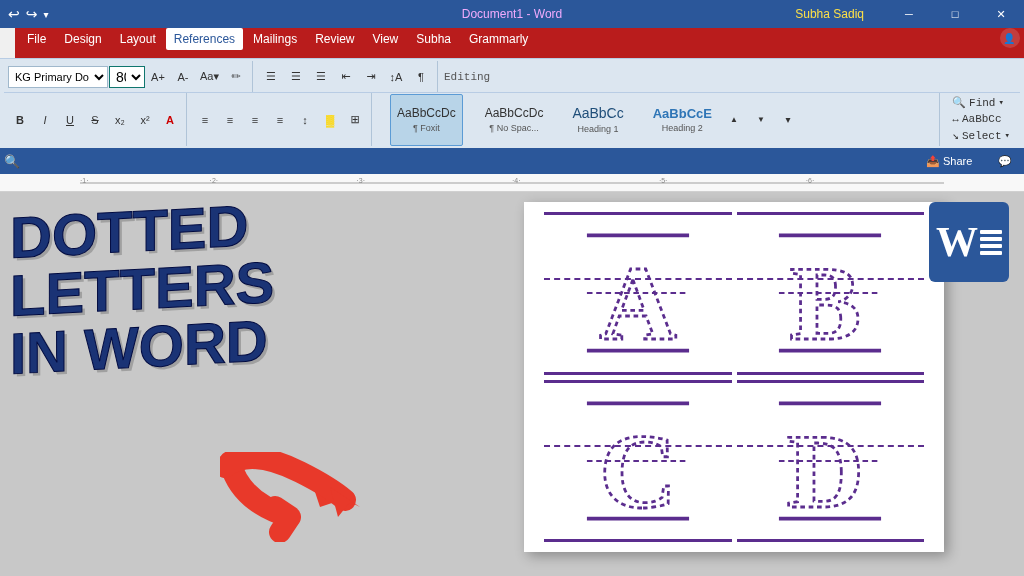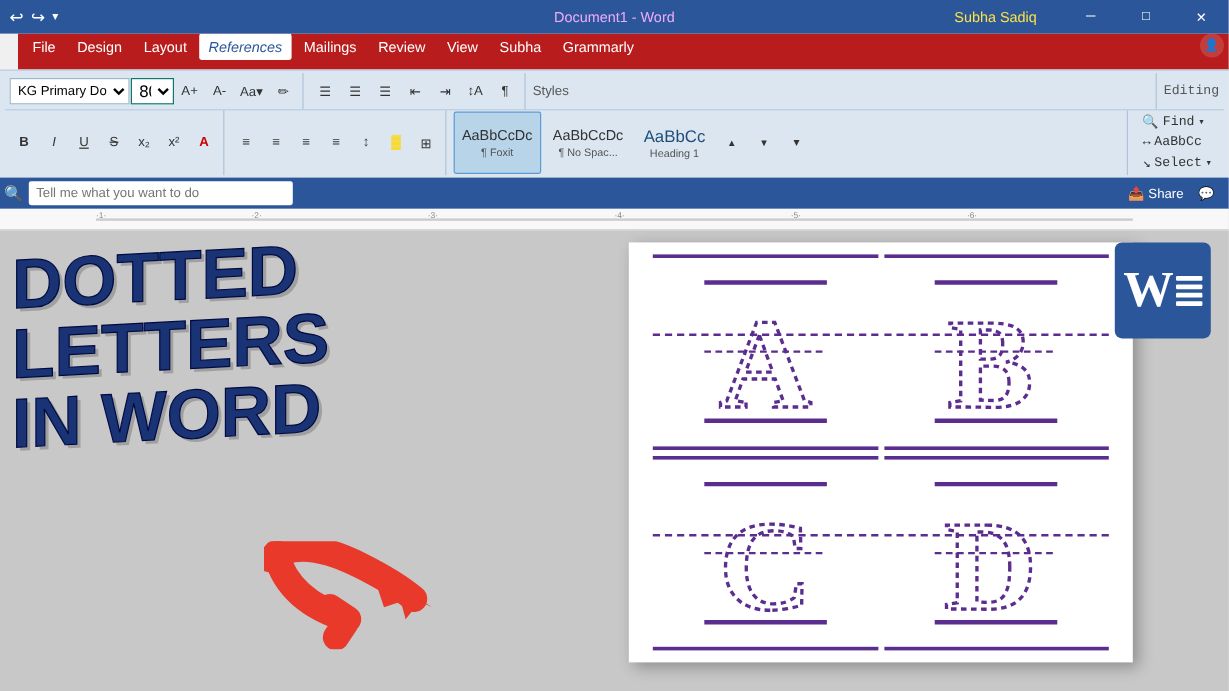--- a/index.html
+++ b/index.html
@@ -72,21 +72,21 @@
       gap: 2px;
       margin-left: 15px;
     }
     .menu-item {
       color: white;
       font-size: 12px;
       padding: 4px 8px;
       cursor: pointer;
       border-radius: 2px;
     }
-    .menu-item.active { background: white; color: #2b579a; font-style: italic; }
+    .menu-item.active { background: white; color: #2b579a; }
 
     
     #toolbar {
       height: 90px;
       background: #dce6f0;
       border-top: 1px solid #b8cce4;
       display: flex;
       flex-direction: column;
       padding: 2px 4px;
     }
@@ -152,20 +152,21 @@
       flex-direction: column;
       align-items: center;
       justify-content: center;
       padding: 2px 6px;
       border: 1px solid transparent;
       border-radius: 2px;
       cursor: pointer;
       height: 52px;
       min-width: 60px;
       background: transparent;
+      margin-left: 12px;
     }
     .style-btn.active { background: #b8d4e8; border-color: #5b9bd5; }
     .style-preview { font-size: 11px; line-height: 1.2; }
     .style-label { font-size: 9px; color: #555; margin-top: 2px; }
 
     .normal-preview { font-size: 13px; color: #333; }
     .nospace-preview { font-size: 13px; color: #333; }
     .h1-preview { font-size: 16px; color: #1f4e79; font-weight: bold; }
     .h2-preview { font-size: 14px; color: #2e75b6; font-weight: bold; }
     .title-preview { font-size: 22px; color: #333; font-weight: normal; }
@@ -386,23 +387,20 @@
     <div class="tb-group">
       <button class="tb-btn">☰</button>
       <button class="tb-btn">☰</button>
       <button class="tb-btn">☰</button>
       <button class="tb-btn">⇤</button>
       <button class="tb-btn">⇥</button>
       <button class="tb-btn">↕A</button>
       <button class="tb-btn">¶</button>
     </div>
 
-    <div class="tb-group" style="flex:1;">
-      <span style="font-size:11px;color:#555;">Styles</span>
-    </div>
 
     <div class="tb-group">
       <span style="font-size:11px;color:#555;">Editing</span>
     </div>
   </div>
 
   <div id="toolbar-row2">
 
     <div class="tb-group">
       <button class="tb-btn" style="font-weight:bold;">B</button>
@@ -430,20 +428,24 @@
         <span class="style-label">¶ Foxit</span>
       </div>
       <div class="style-btn">
         <span class="style-preview nospace-preview" style="font-size:12px;">AaBbCcDc</span>
         <span class="style-label">¶ No Spac...</span>
       </div>
       <div class="style-btn">
         <span class="style-preview h1-preview" style="font-size:14px; color:#1f4e79; font-weight:normal;">AaBbCc</span>
         <span class="style-label">Heading 1</span>
       </div>
+      <div class="style-btn">
+        <span class="style-preview h2-preview" style="font-size:13px; color:#2e75b6; font-weight:bold;">AaBbCcE</span>
+        <span class="style-label">Heading 2</span>
+      </div>
       <button class="tb-btn" style="height:14px;font-size:8px;">▲</button>
       <button class="tb-btn" style="height:14px;font-size:8px;">▼</button>
       <button class="tb-btn" style="height:28px;font-size:10px;">▾</button>
     </div>
 
     <div class="tb-group" style="flex-direction:column; align-items:flex-start; gap:2px; padding: 2px 6px;">
       <div class="edit-btn">
         <span>🔍</span>
         <span>Find</span>
         <span style="font-size:9px;">▾</span>
@@ -456,23 +458,22 @@
         <span>↘</span>
         <span>Select</span>
         <span style="font-size:9px;">▾</span>
       </div>
     </div>
   </div>
 </div>
 
 <div id="search-bar">
   <span style="color:white;font-size:13px;">🔍</span>
-  <input class="search-input-box" placeholder="Tell me what you want to do" style="">
   <div style="flex:1;"></div>
-  <span style="color:white;font-size:11px;margin-right:8px;">📤 Share</span>
+  <span style="color:white;font-size:11px;margin-right:22px;">📤 Share</span>
   <span style="color:white;font-size:11px;margin-right:8px;">💬</span>
 </div>
 
 <div id="ruler">
   <div style="display:flex; align-items:center; height:100%; padding: 0 80px; gap:0;">
     <div style="width:100%; height:2px; background: linear-gradient(to right, #ccc 0%, #ccc 100%); position:relative;">
       <span style="position:absolute; left:0%; font-size:7px; color:#888; top:-5px;">·1·</span>
       <span style="position:absolute; left:15%; font-size:7px; color:#888; top:-5px;">·2·</span>
       <span style="position:absolute; left:32%; font-size:7px; color:#888; top:-5px;">·3·</span>
       <span style="position:absolute; left:50%; font-size:7px; color:#888; top:-5px;">·4·</span>

